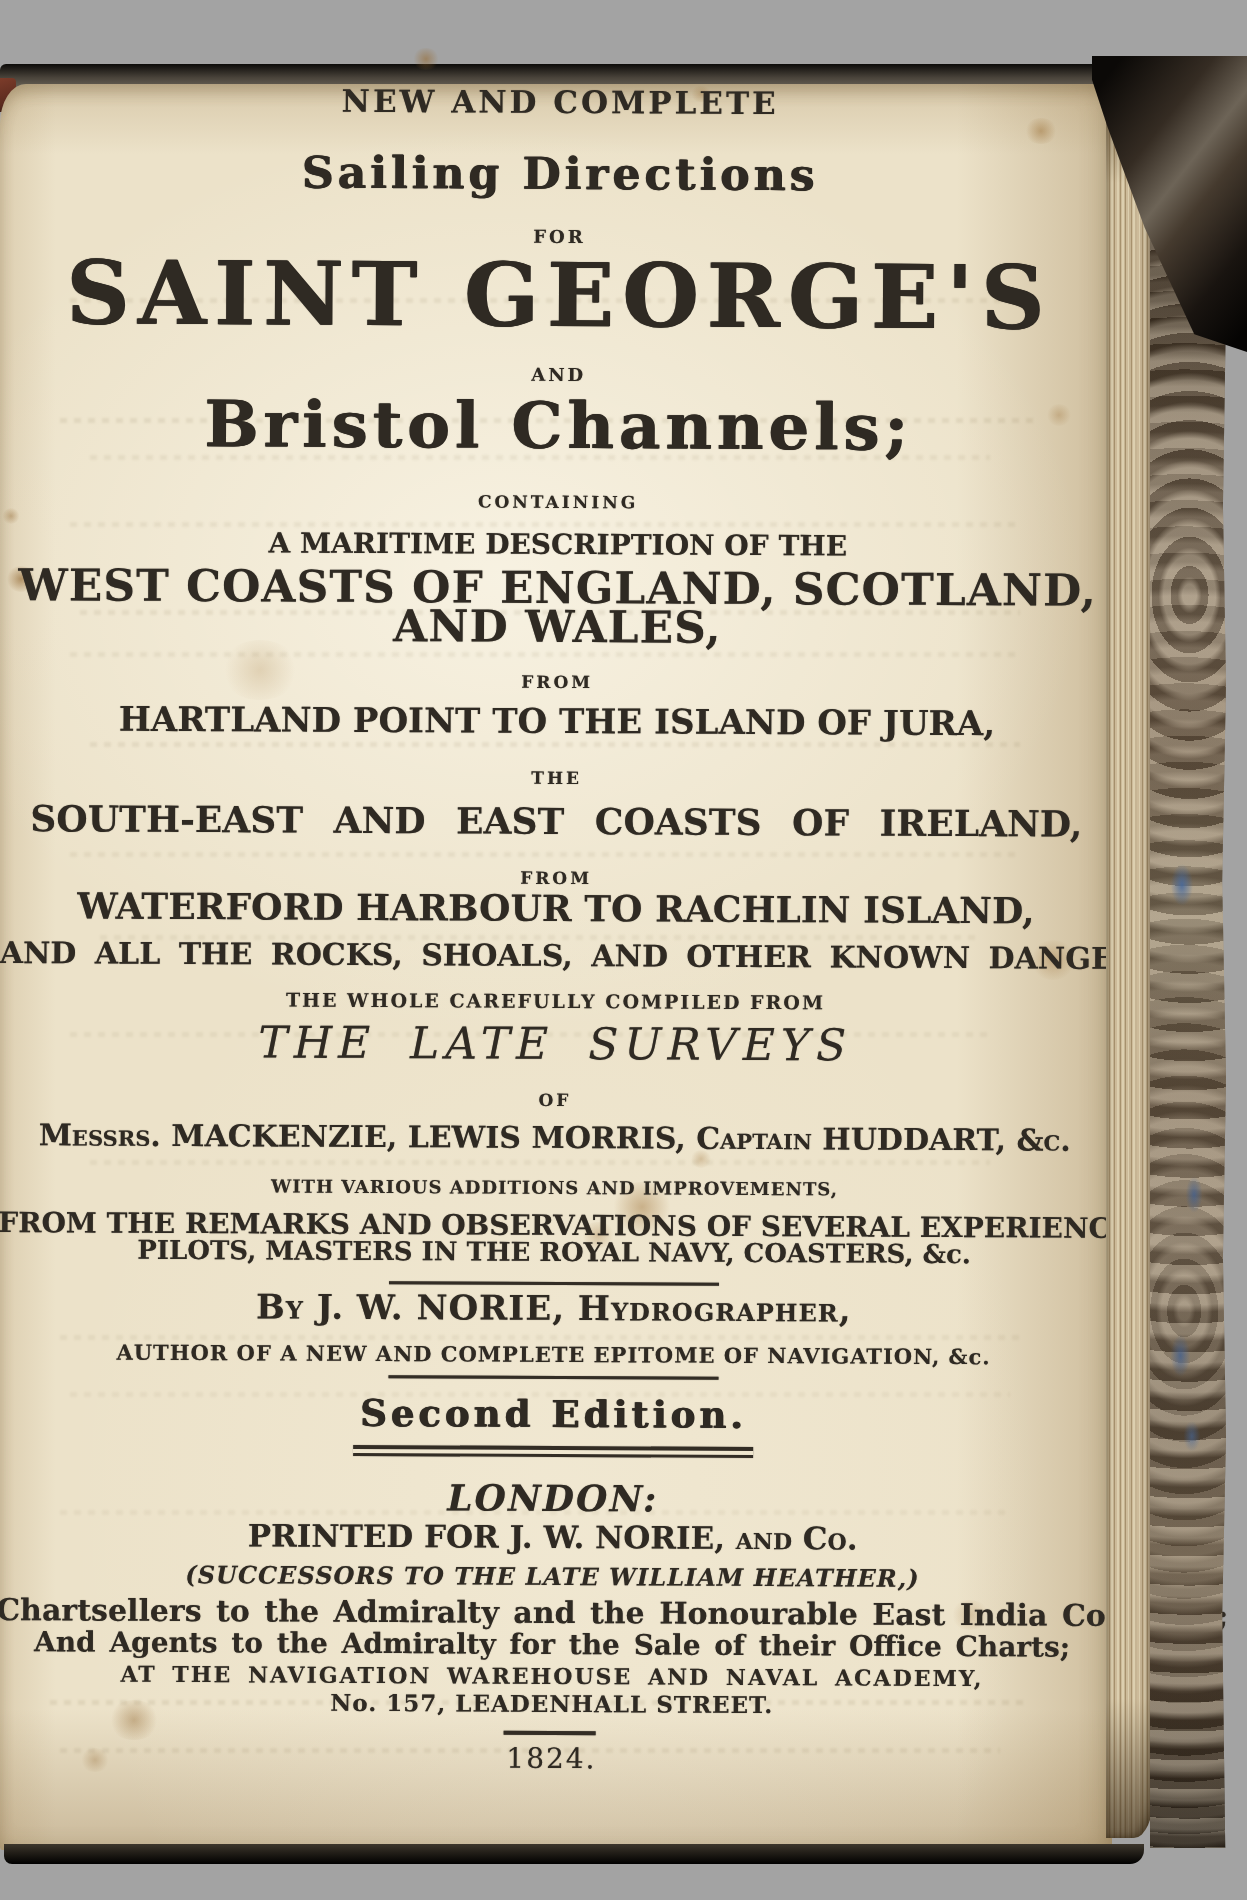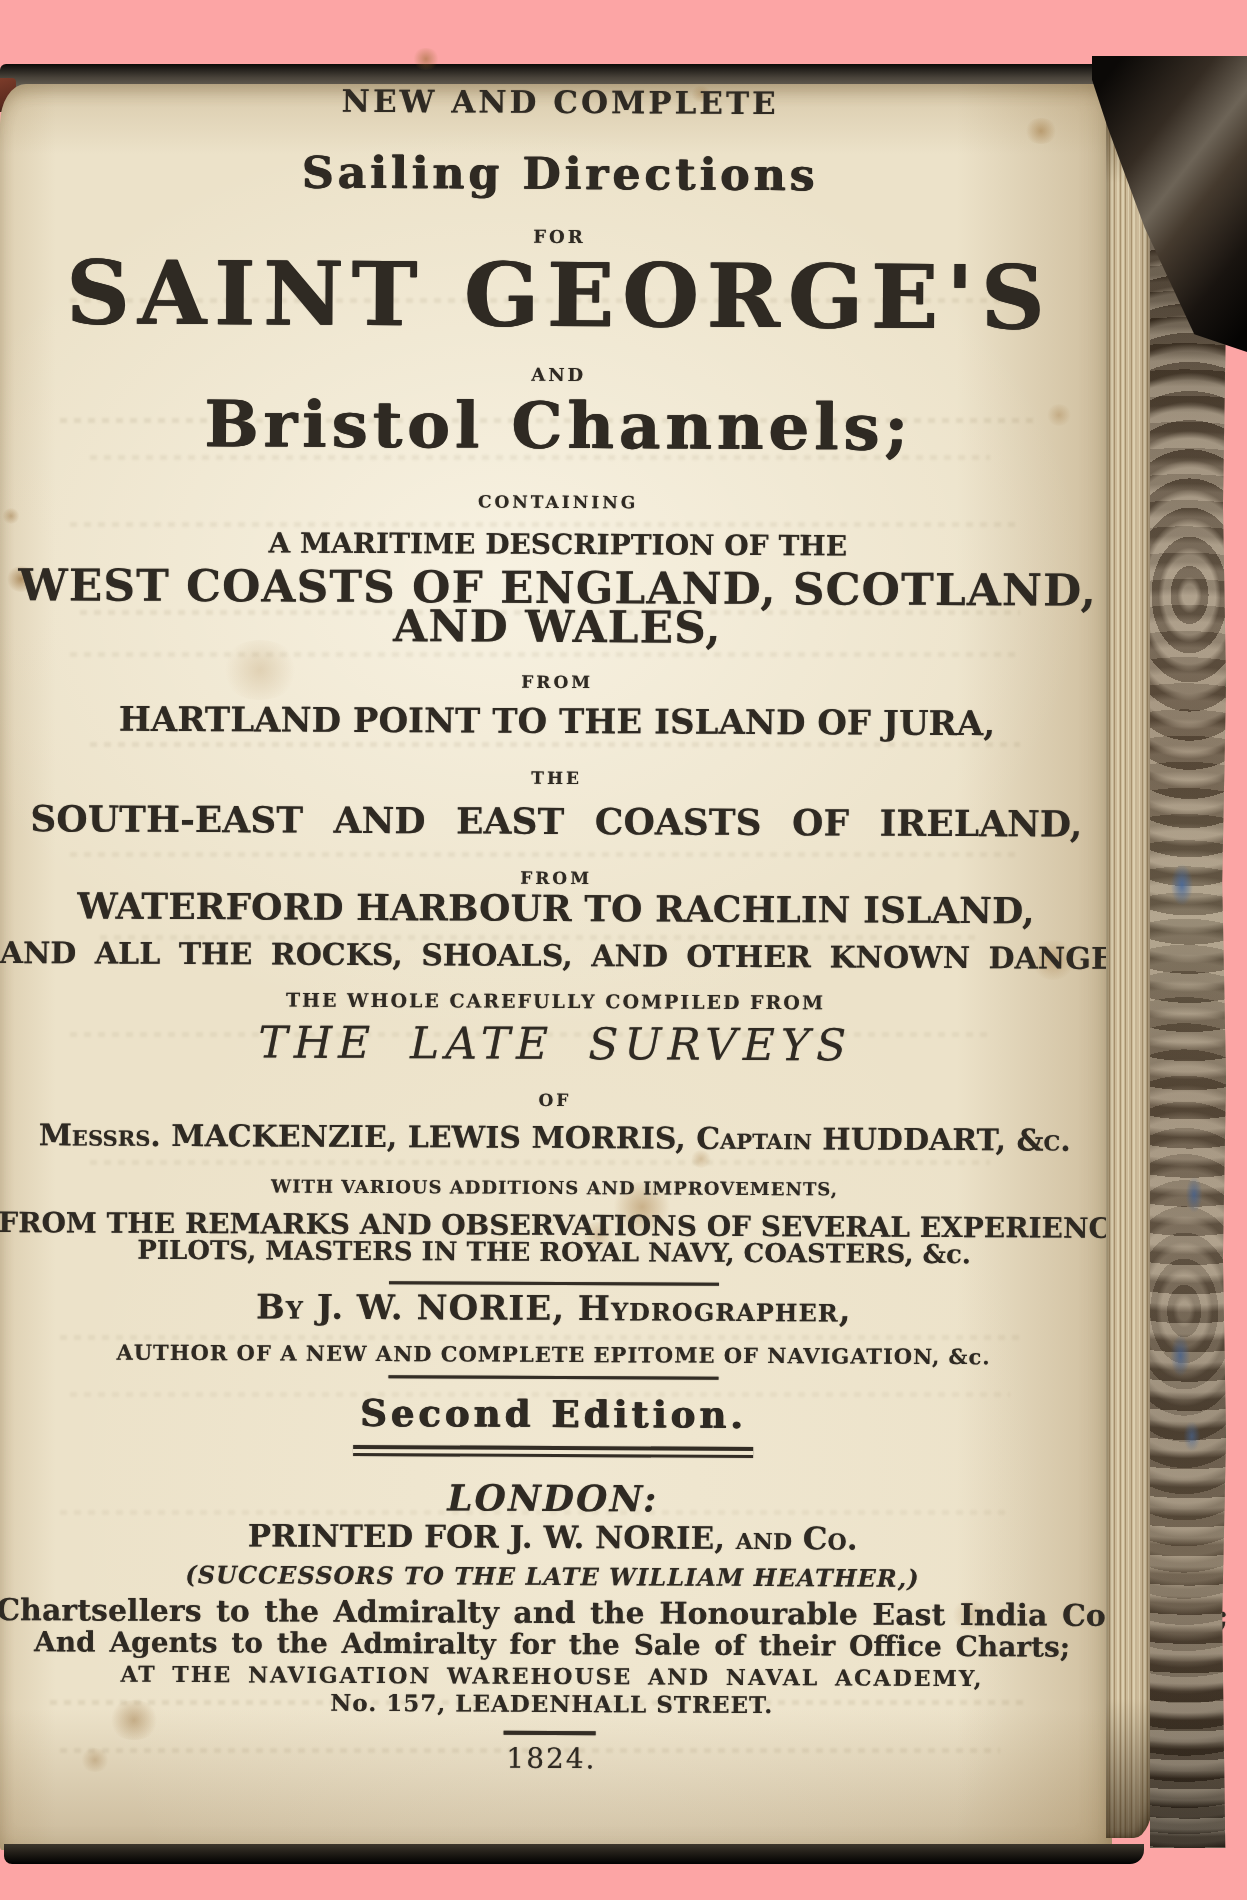--- a/index.html
+++ b/index.html
@@ -1,18 +1,18 @@
 <!DOCTYPE html>
 <html><head>
 <meta charset="utf-8">
 <style>
   html,body{margin:0;padding:0;background:#000;}
   .scene{
     position:relative;width:1247px;height:1900px;overflow:hidden;
-    background:#fca5a5;
+    background:#a3a3a3;
     font-family:"DejaVu Serif","Liberation Serif",serif;
   }
   
   .top-edge-band{
     position:absolute;left:0;top:64px;width:1196px;height:46px;
     background:linear-gradient(180deg,#0c0b09 0%,#4a443b 30%,#6d665a 55%,#3a342c 80%,#181510 100%);
     border-radius:6px 18px 8px 6px;
   }
   .corner-red-sliver{
     position:absolute;left:0;top:78px;width:16px;height:34px;

